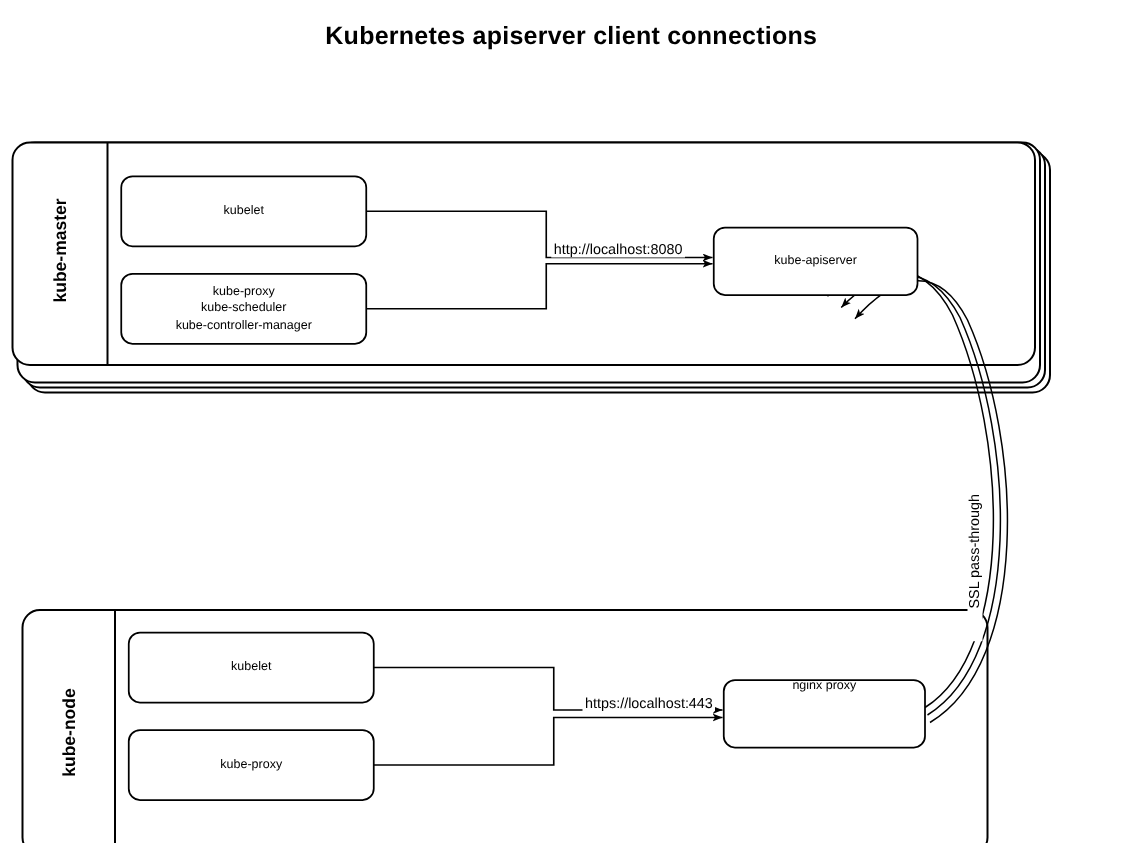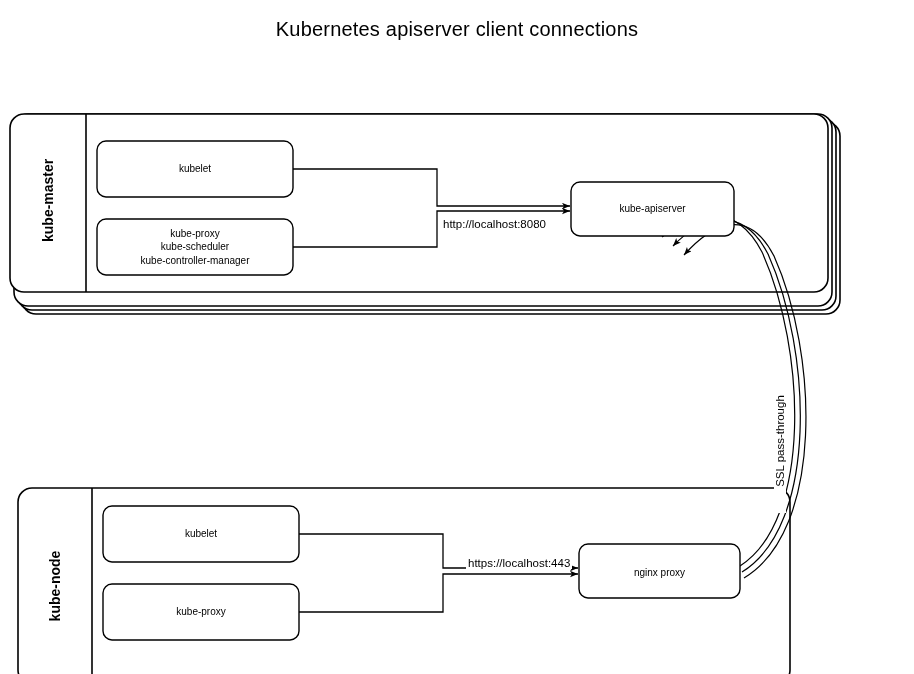--- a/index.html
+++ b/index.html
@@ -21,21 +21,21 @@
     width: 914px;
     height: 674px;
   }
   .title {
     position: absolute;
     left: 0;
     top: 18px;
     width: 914px;
     text-align: center;
     font-size: 20px;
-    font-weight: normal;
+    font-weight: bold;
     color: #000;
     letter-spacing: 0.2px;
   }
   svg.layer {
     position: absolute;
     left: 0;
     top: 0;
     width: 914px;
     height: 674px;
     overflow: visible;
@@ -162,23 +162,23 @@
   </div>
 
   <div class="node-label" style="left:103px; top:506px; width:196px; height:56px;">
     <span>kubelet</span>
   </div>
 
   <div class="node-label" style="left:103px; top:584px; width:196px; height:56px;">
     <span>kube-proxy</span>
   </div>
 
-  <div class="node-label" style="left:579px; top:544px; width:161px; height:58px;">
+  <div class="node-label" style="left:579px; top:520px; width:161px; height:58px;">
     <span>nginx proxy</span>
   </div>
 
-  <div class="edge-label" style="left:441px; top:194px;margin-top:24px;">http://localhost:8080</div>
+  <div class="edge-label" style="left:441px; top:194px;">http://localhost:8080</div>
 
   <div class="edge-label" style="left:450px; top:557px;margin-left:16px;">https://localhost:443</div>
 
   <div class="edge-label vertical" style="left:708px; top:435px; width:140px; text-align:center; transform: rotate(-90deg);">SSL pass-through</div>
 
 </div>
 
 </body></html>

